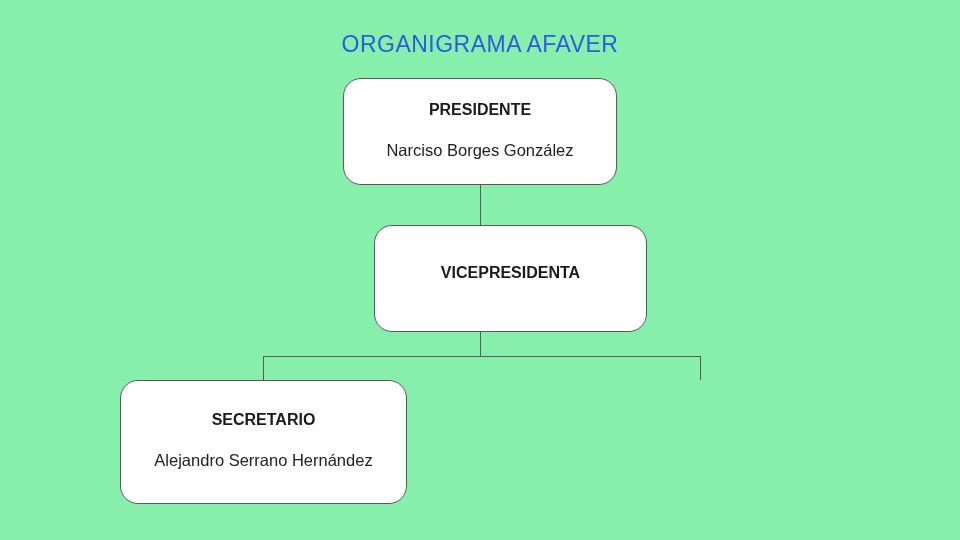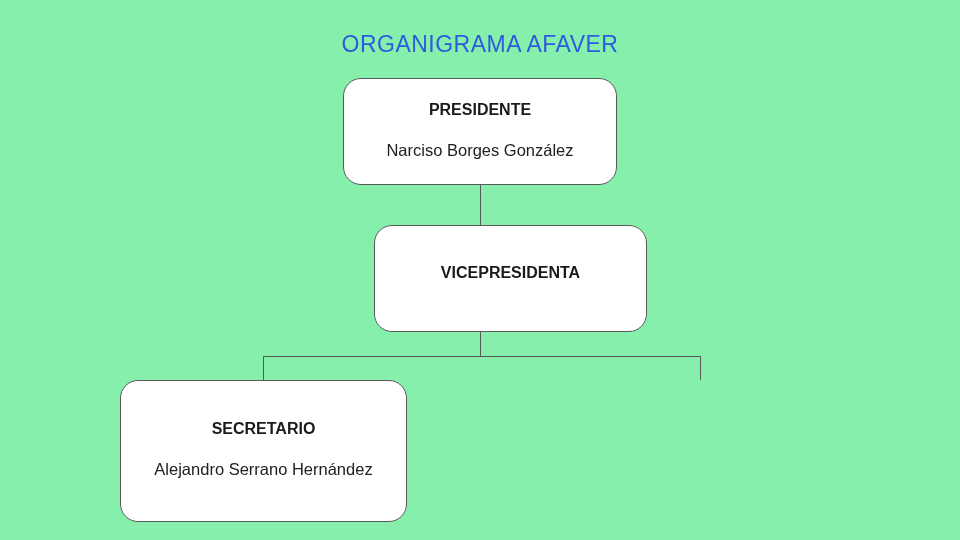--- a/index.html
+++ b/index.html
@@ -49,21 +49,21 @@
     font-size: 16.5px;
     font-weight: 400;
     color: #212121;
     margin: 0;
     line-height: 1.4;
   }
   .node-presidente     { left: 343px; top:  78px; width: 274px; height: 107px; }
   .node-vicepresidenta { left: 343px; top: 225px; width: 273px; height: 107px; margin-left: 31px; }
   .node-vicepresidenta .role { margin-bottom: 12px; }
   .node-vicepresidenta .person { max-width: 200px; }
-  .node-secretario     { left: 120px; top: 380px; width: 287px; height: 142px; }
+  .node-secretario     { left: 120px; top: 380px; width: 287px; height: 124px; }
   .node-tesorera       { left: 561px; top: 380px; width: 278px; height: 110px; }
   .connector {
     position: absolute;
     background: #595959;
   }
   .conn-pres-vice  { left: 480px; top: 185px; width: 1px;   height: 40px; }
   .conn-vice-drop  { left: 480px; top: 332px; width: 1px;   height: 25px; }
   .conn-horizontal { left: 263px; top: 356px; width: 438px; height: 1px;  }
   .conn-secretario { left: 263px; top: 356px; width: 1px;   height: 24px; }
   .conn-tesorera   { left: 700px; top: 356px; width: 1px;   height: 24px; }

